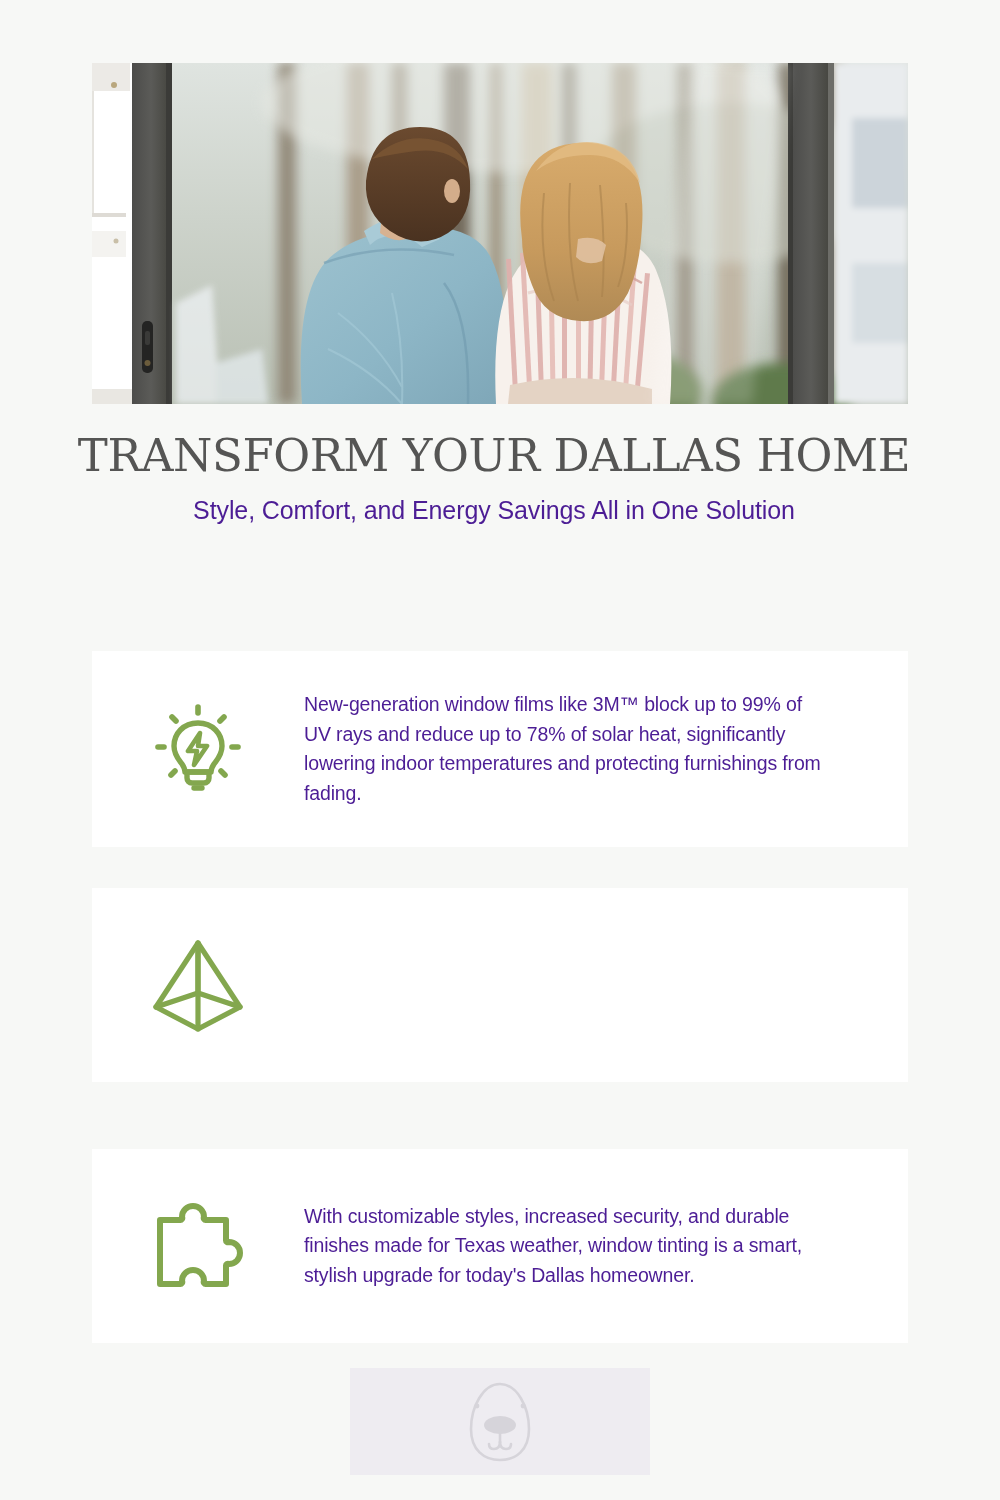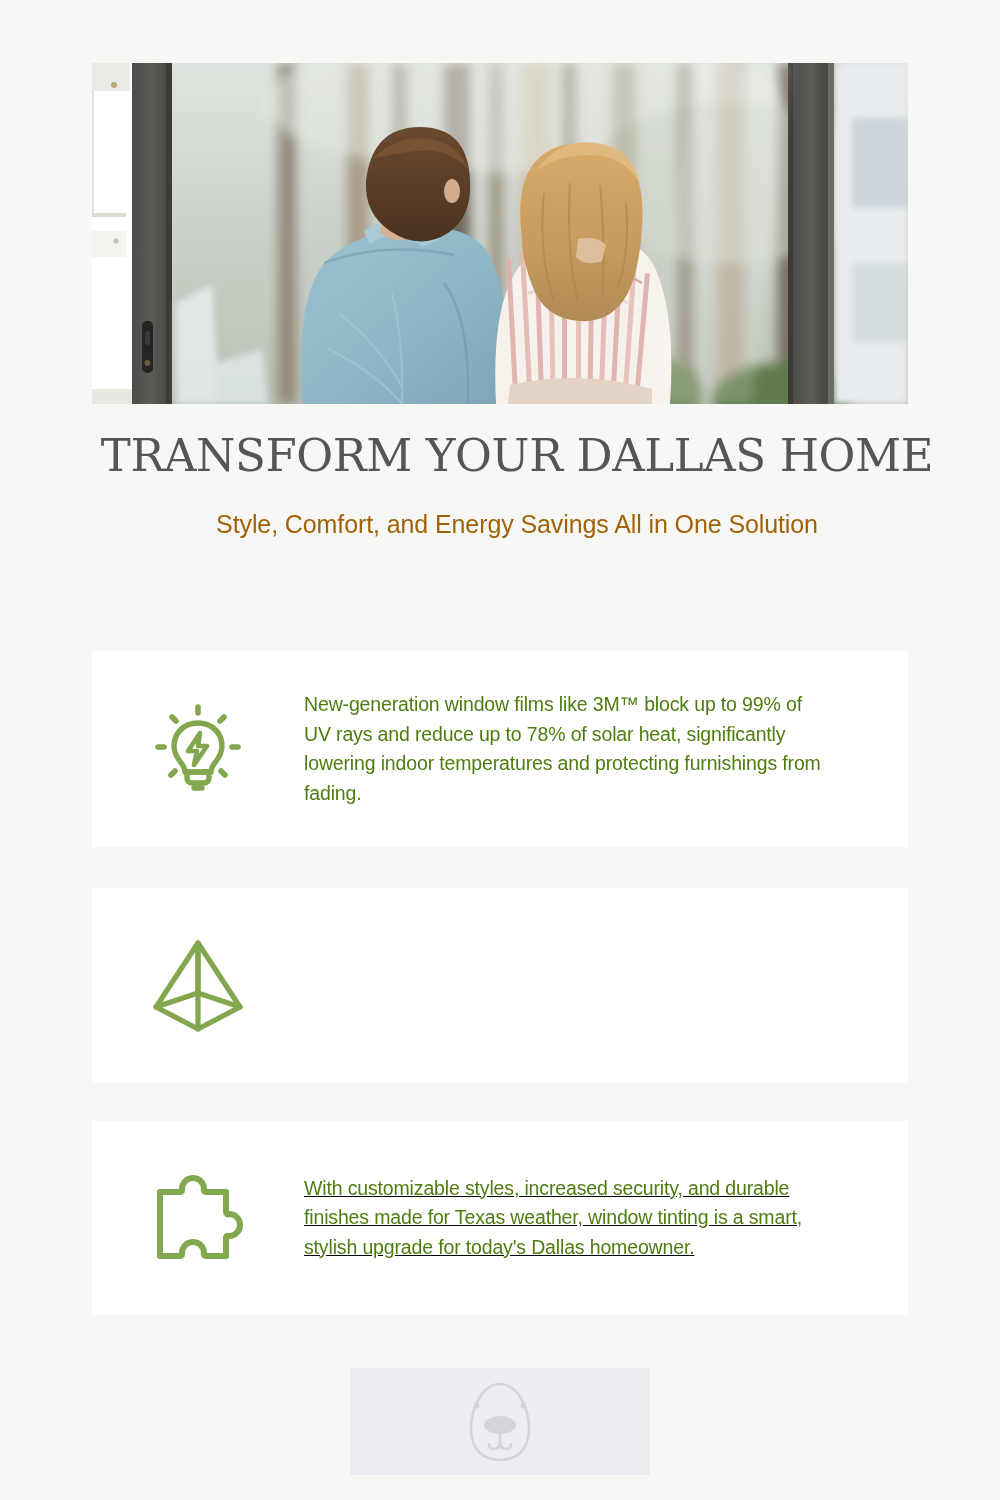--- a/index.html
+++ b/index.html
@@ -27,72 +27,72 @@
     width: 816px;
     height: 341px;
     overflow: hidden;
     background: #cfd6d2;
   }
   .hero svg { display: block; width: 100%; height: 100%; }
 
   
   .title-block {
     position: absolute;
-    left: 67px;
+    left: 44px;
     top: 432px;
     width: 900px;
     text-align: center;
   }
   .title {
     font-family: "DejaVu Serif", serif;
     font-weight: 400;
     font-size: 45px;
     line-height: 47px;
     letter-spacing: -0.4px;
     color: #555554;
     text-transform: uppercase;
     white-space: nowrap;
   }
   .subtitle {
-    margin-top: 30px;
+    margin-top: 16px;
     font-family: "Liberation Sans", sans-serif;
     font-weight: 400;
     font-size: 25px;
     line-height: 30px;
-    color: #a16207;
+    color: #4c1d95;
     letter-spacing: -0.1px;
   }
 
   
   .card {
     position: absolute;
     left: 92px;
     width: 816px;
     background: #ffffff;
     display: flex;
     align-items: center;
   }
   #card-0 { top: 651px;  height: 196px; }
   #card-1 { top: 888px;  height: 194px; }
-  #card-2 { top: 1121px; height: 194px; text-decoration: underline; }
+  #card-2 { top: 1149px; height: 194px; }
 
   .card-icon {
     width: 212px;
     min-width: 212px;
     display: flex;
     align-items: center;
     justify-content: center;
   }
   .card-icon svg { display: block; }
 
   .card-text {
     font-family: "Liberation Sans", sans-serif;
     font-size: 19.5px;
     line-height: 29.5px;
-    color: #4d7c0f;
+    color: #4c1d95;
     letter-spacing: -0.15px;
     padding-right: 86px;
   }
 
   
   .footer-logo {
     position: absolute;
     left: 350px;
     top: 1368px;
     width: 300px;

